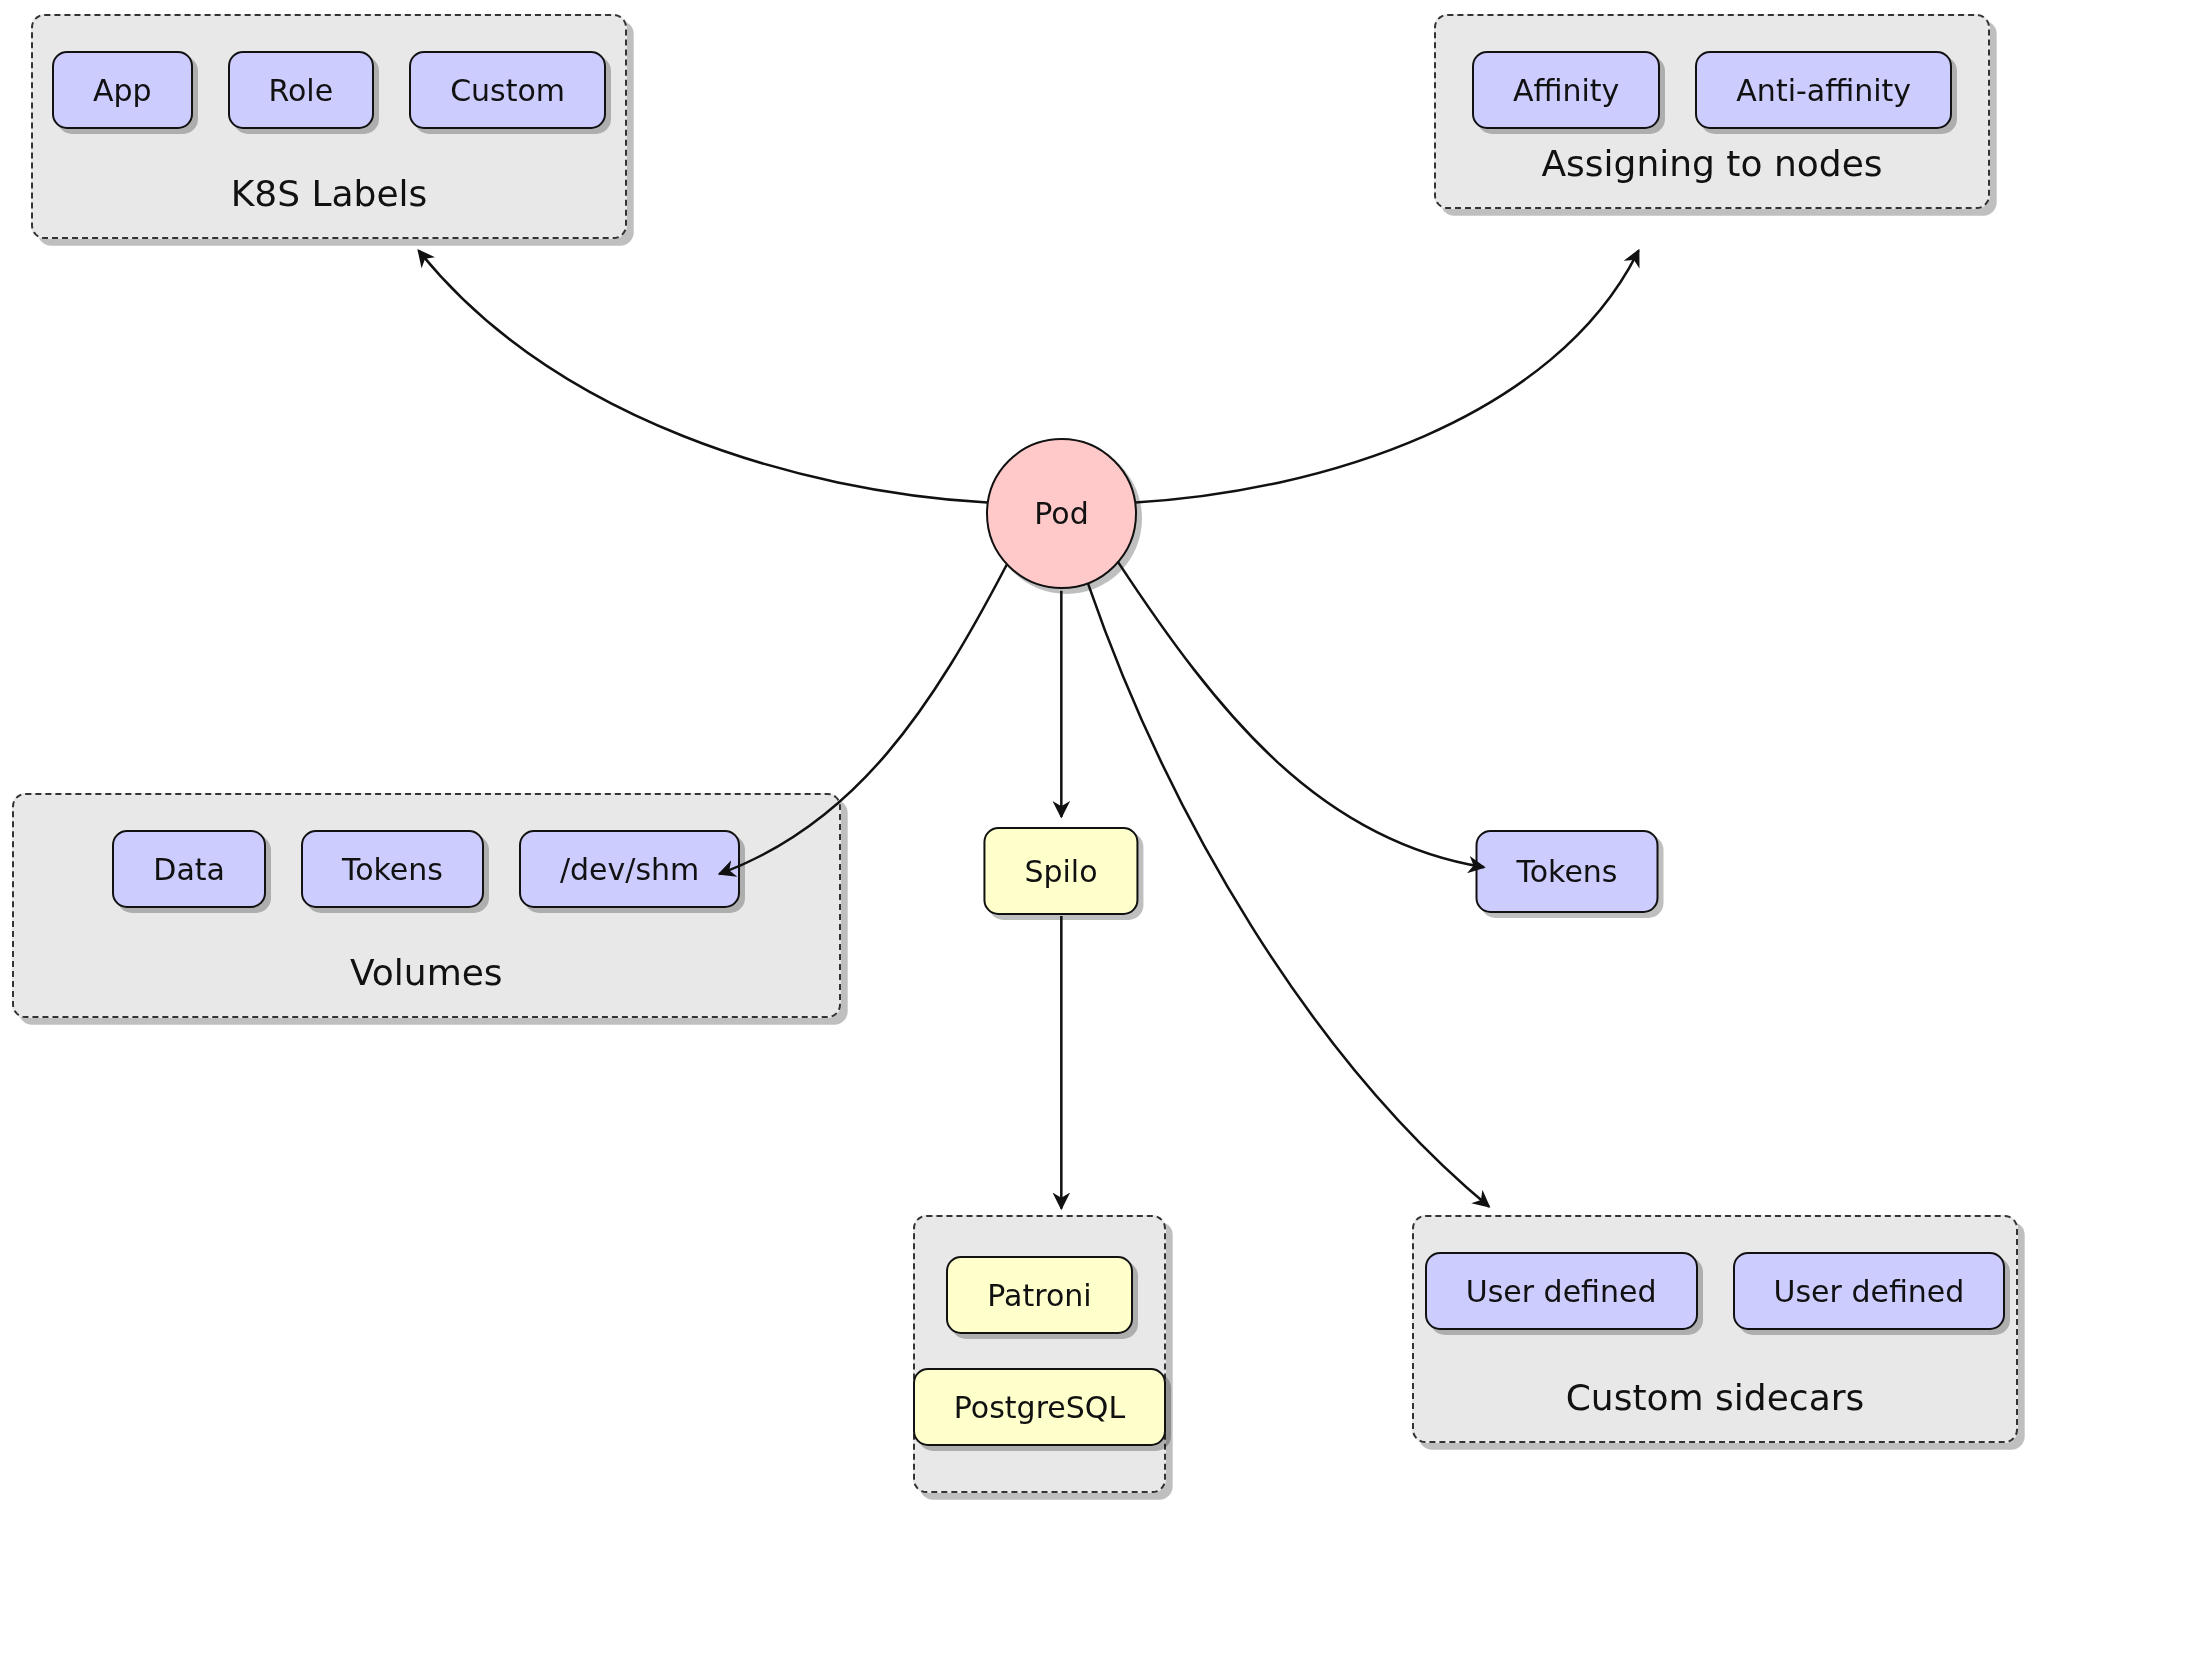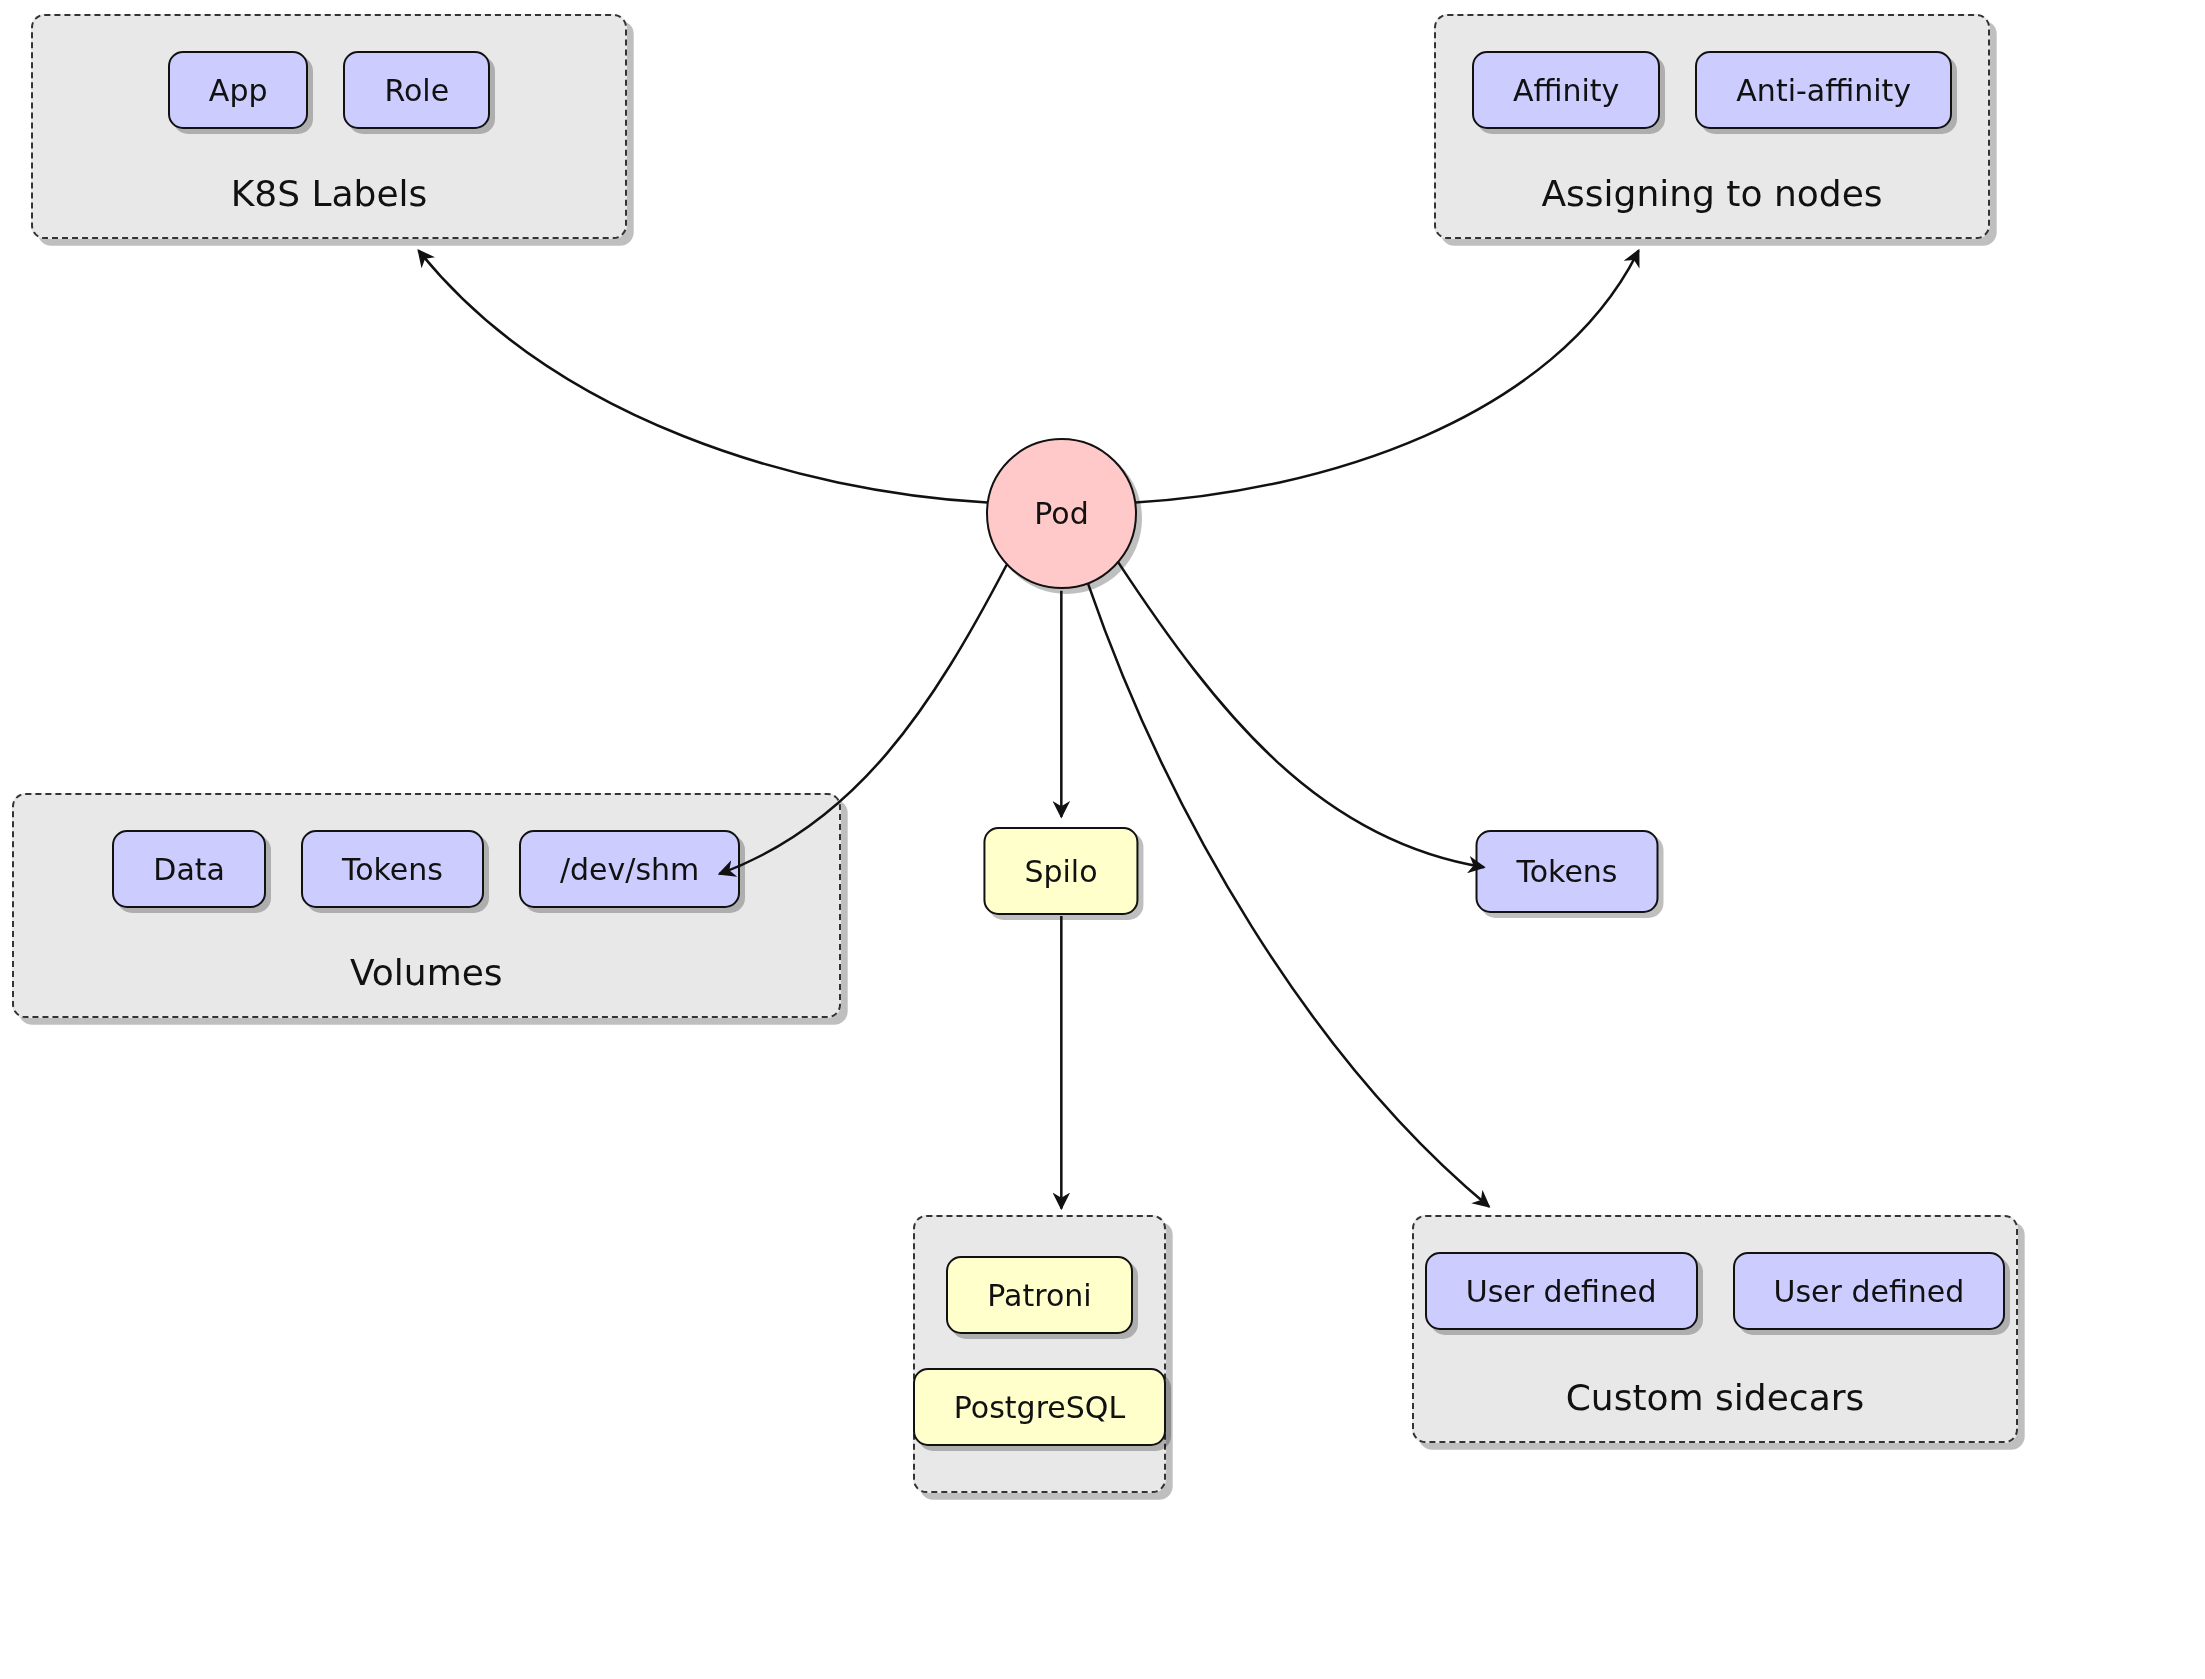--- a/index.html
+++ b/index.html
@@ -87,21 +87,21 @@
   }
   .floating-chip {
     position: absolute;
     transform: translateX(-50%);
     z-index: 3;
   }
   #spilo-chip { left: 1061px; top: 827px; height: 88px; }
   #scalyr-chip { left: 1567px; top: 830px; height: 83px; }
 
   #group-k8s       { left: 31px;   top: 14.3px;   width: 596px; height: 225px; }
-  #group-assigning { left: 1434px; top: 14.3px;   width: 556px; height: 225px; }
+  #group-assigning { left: 1434px; top: 14.3px;   width: 556px; height: 195px; }
   #group-volumes   { left: 11.8px;   top: 793px;  width: 829px; height: 225px; }
   #group-spilo     { left: 913px; top: 1215px; width: 253px; height: 278px; }
   #group-sidecars  { left: 1412px; top: 1215px; width: 606px; height: 228px; }
 </style>
 </head>
 <body>
 
 <div class="stage">
 
   <svg class="edges" viewBox="0 0 2624 1998" xmlns="http://www.w3.org/2000/svg">
@@ -116,20 +116,21 @@
     <path d="M 1263 703 L 1263 972" fill="none" stroke="#111111" stroke-width="3" marker-end="url(#arrow)"></path>
     <path d="M 1330 668 C 1450 850, 1570 1000, 1766 1032" fill="none" stroke="#111111" stroke-width="3" marker-end="url(#arrow)"></path>
     <path d="M 1295 695 C 1390 970, 1560 1260, 1772 1436" fill="none" stroke="#111111" stroke-width="3" marker-end="url(#arrow)"></path>
     <path d="M 1263 1090 L 1263 1438" fill="none" stroke="#111111" stroke-width="3" marker-end="url(#arrow)"></path>
   </svg>
 
   <section class="group" id="group-k8s">
     <div class="chips">
       <div class="chip">App</div>
       <div class="chip">Role</div>
+      <div class="chip">Custom</div>
     </div>
     <div class="group-title">K8S Labels</div>
   </section>
 
   <section class="group" id="group-assigning">
     <div class="chips">
       <div class="chip">Affinity</div>
       <div class="chip">Anti-affinity</div>
     </div>
     <div class="group-title">Assigning to nodes</div>

